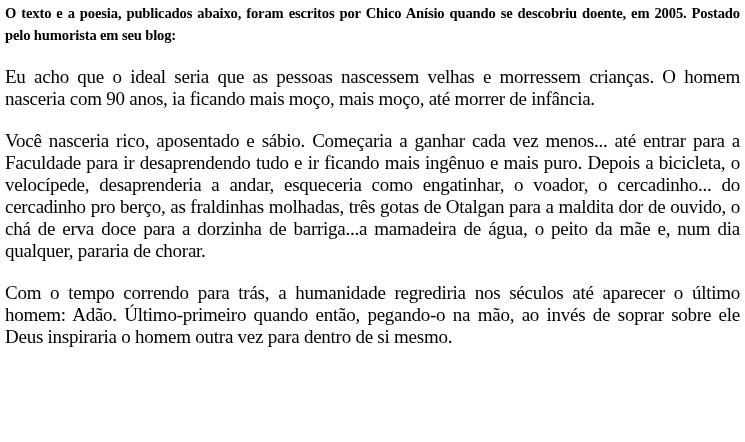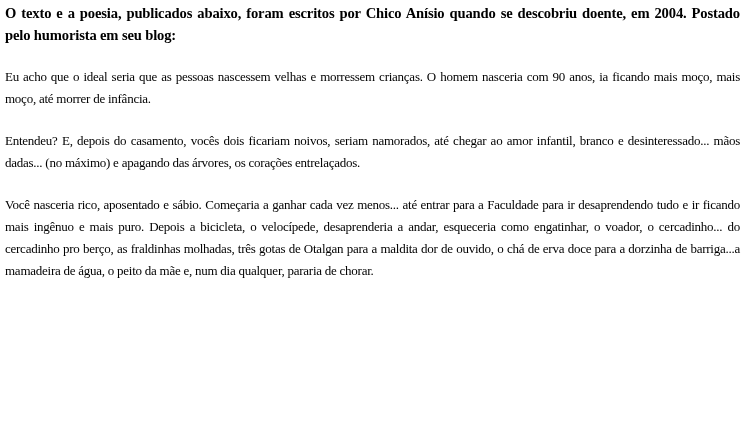--- a/index.html
+++ b/index.html
@@ -23,28 +23,28 @@
     }
     .intro {
       font-weight: bold;
       font-size: 14.6px;
       line-height: 22px;
       text-align: justify;
       margin: 0 0 20px 0;
       letter-spacing: -0.15px;
     }
     .para {
-      font-size: 13px;
+      font-size: 19px;
       line-height: 22px;
       text-align: justify;
       margin: 0 0 20px 0;
       letter-spacing: -0.25px;
     }
   </style>
 </head>
 <body>
 
 <div class="doc">
-  <p class="intro">O texto e a poesia, publicados abaixo, foram escritos por Chico Anísio quando se descobriu doente, em 2004. Postado pelo humorista em seu blog:</p>
+  <p class="intro">O texto e a poesia, publicados abaixo, foram escritos por Chico Anísio quando se descobriu doente, em 2005. Postado pelo humorista em seu blog:</p>
   <p class="para">Eu acho que o ideal seria que as pessoas nascessem velhas e morressem crianças. O homem nasceria com 90 anos, ia ficando mais moço, mais moço, até morrer de infância.</p>
-  <p class="para">Entendeu? E, depois do casamento, vocês dois ficariam noivos, seriam namorados, até chegar ao amor infantil, branco e desinteressado... mãos dadas... (no máximo) e apagando das árvores, os corações entrelaçados.</p>
   <p class="para">Você nasceria rico, aposentado e sábio. Começaria a ganhar cada vez menos... até entrar para a Faculdade para ir desaprendendo tudo e ir ficando mais ingênuo e mais puro. Depois a bicicleta, o velocípede, desaprenderia a andar, esqueceria como engatinhar, o voador, o cercadinho... do cercadinho pro berço, as fraldinhas molhadas, três gotas de Otalgan para a maldita dor de ouvido, o chá de erva doce para a dorzinha de barriga...a mamadeira de água, o peito da mãe e, num dia qualquer, pararia de chorar.</p>
+  <p class="para">Com o tempo correndo para trás, a humanidade regrediria nos séculos até aparecer o último homem: Adão. Último-primeiro quando então, pegando-o na mão, ao invés de soprar sobre ele Deus inspiraria o homem outra vez para dentro de si mesmo.</p>
 </div>
 
 </body></html>

